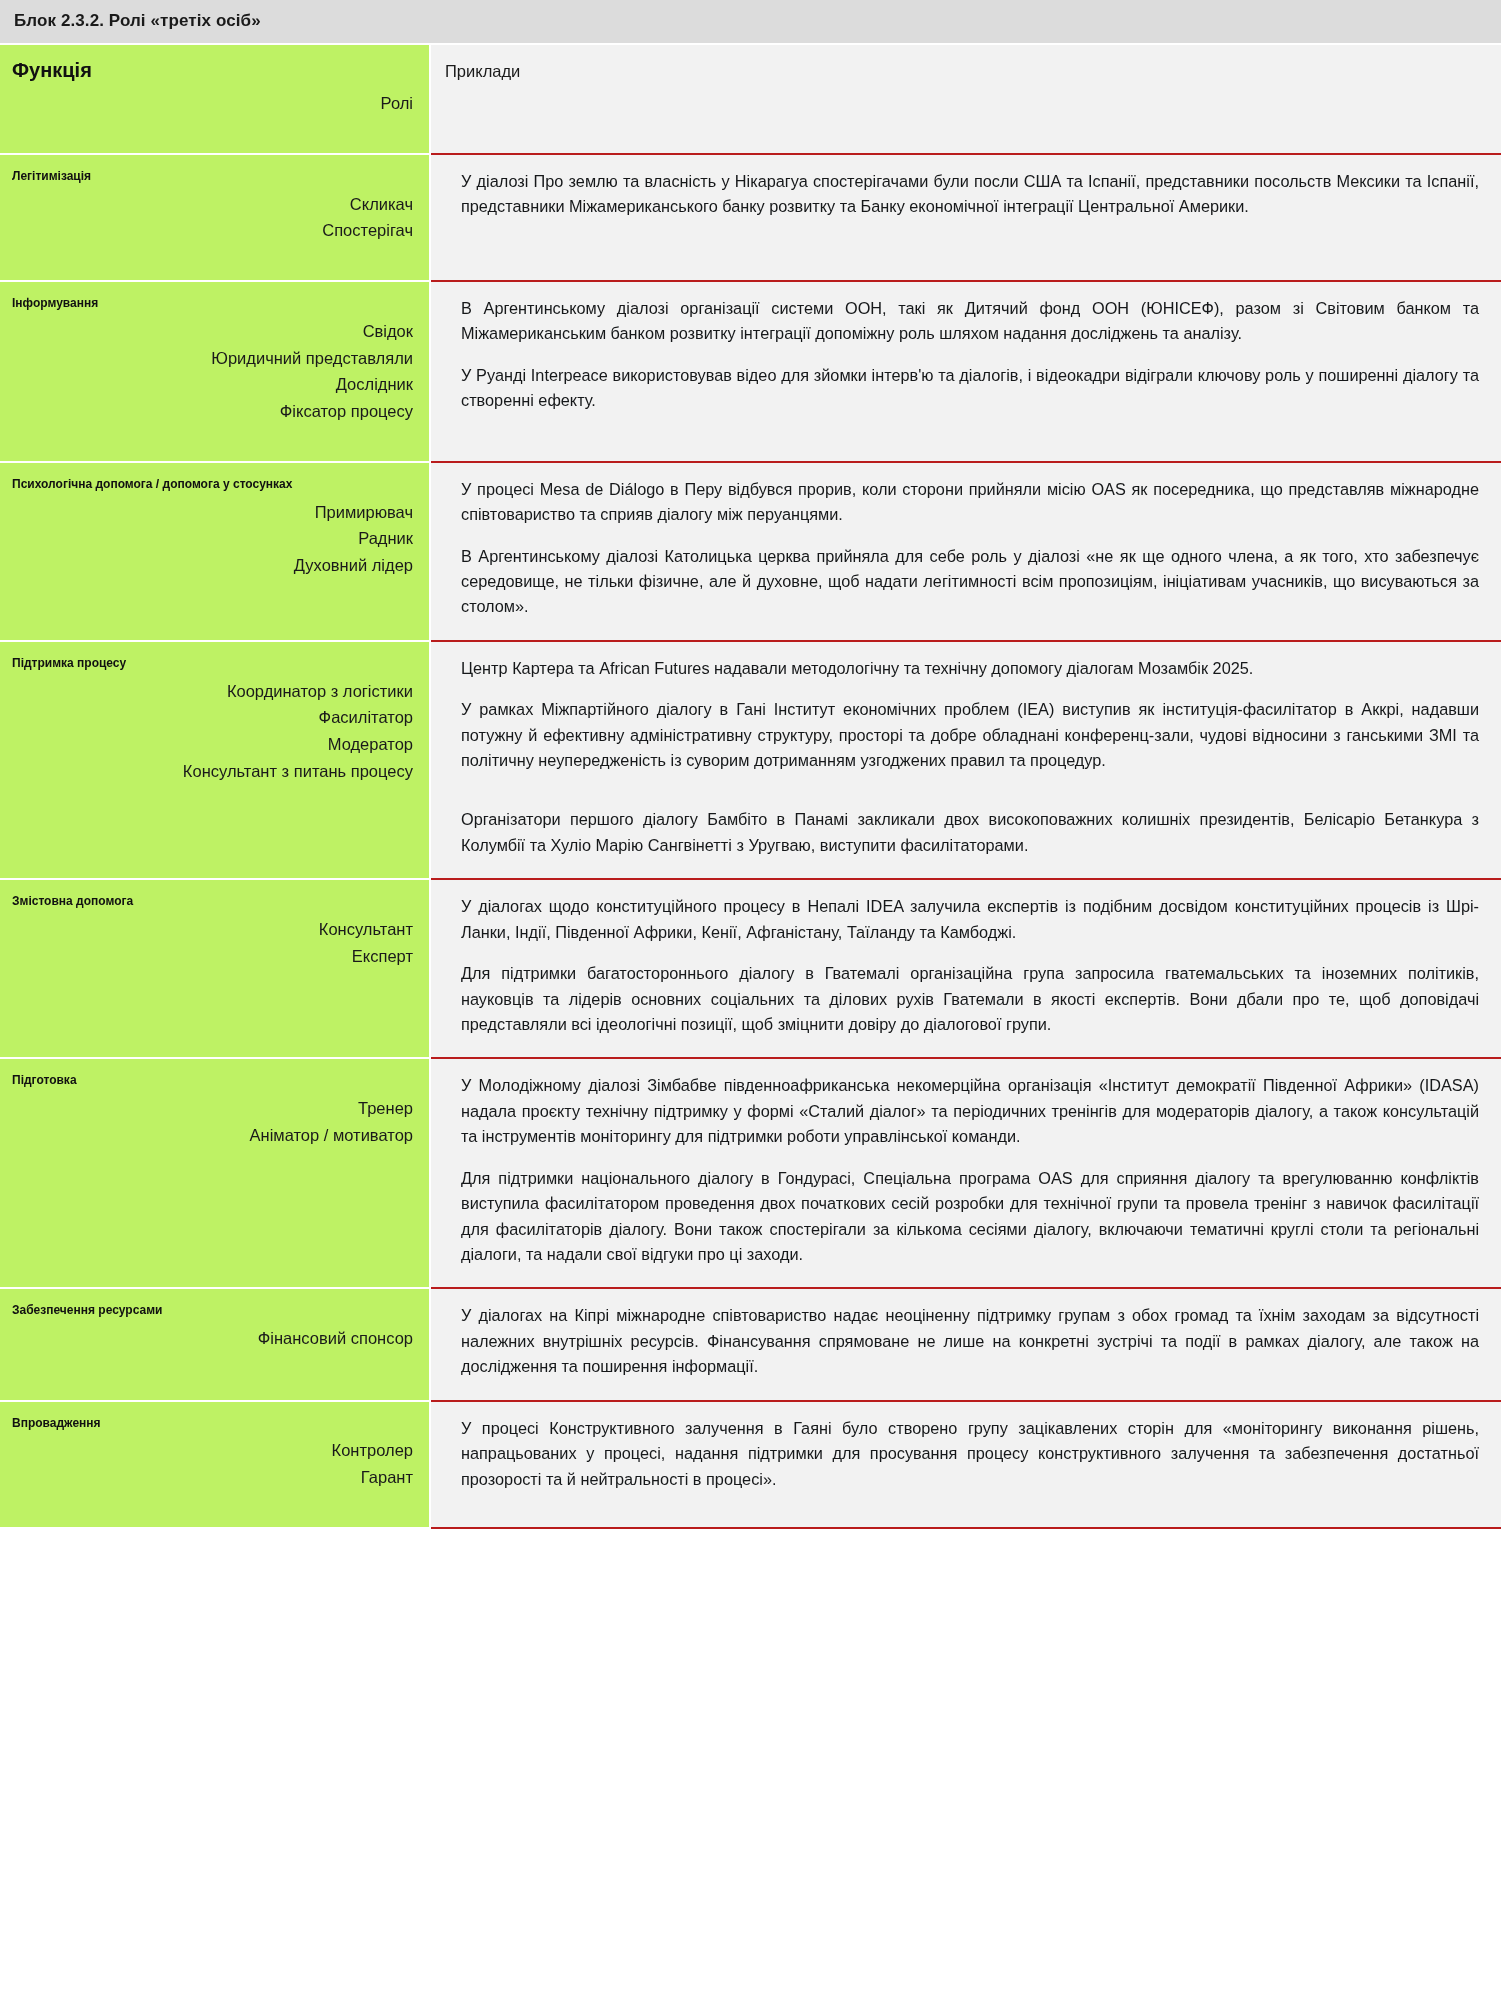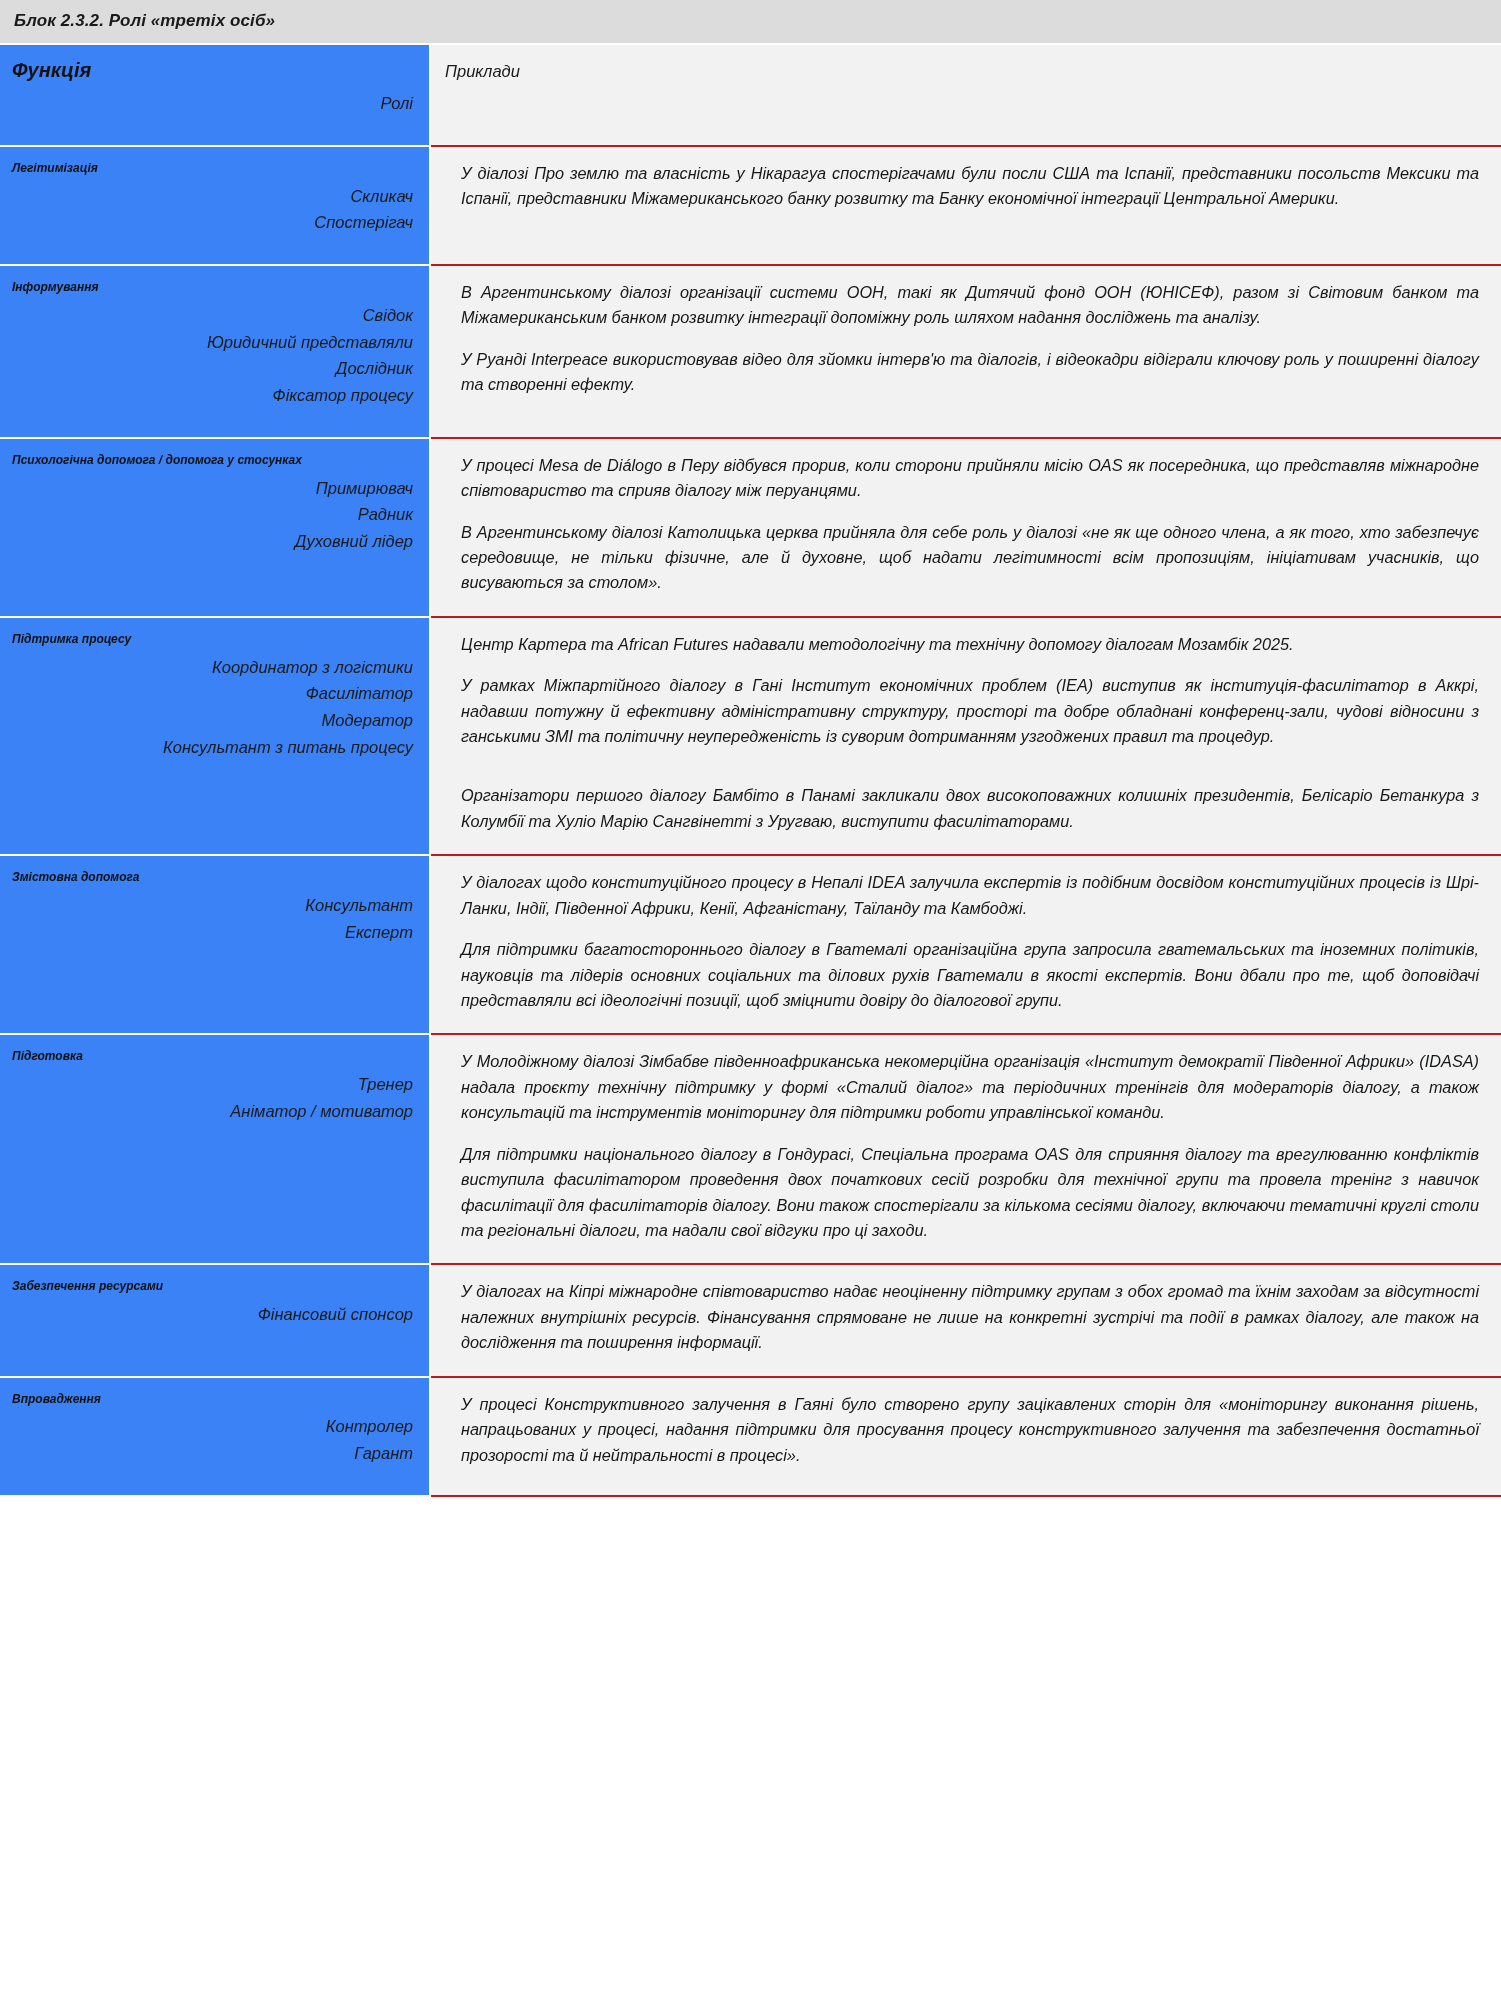--- a/index.html
+++ b/index.html
@@ -11,21 +11,20 @@
   }
   body {
     width: 1501px;
   }
   .doc {
     width: 1501px;
     padding: 0 0 0 0;
   }
   .table-wrap {
     width: 1501px;
-    font-style: italic;
   }
   table.roles {
     border-collapse: collapse;
     width: 1501px;
     table-layout: fixed;
   }
   table.roles col.c1 { width: 430px; }
   table.roles col.c2 { width: 1071px; }
 
   .title-row td {
@@ -34,23 +33,23 @@
     border-bottom: 2px solid #ffffff;
   }
   .title-text {
     font-size: 17px;
     font-weight: bold;
     color: #1a1a1a;
     letter-spacing: 0.1px;
   }
 
   td.fn {
-    background: #3b82f6;
+    background: #bef264;
     vertical-align: top;
-    padding: 14px 16px 28px 12px;
+    padding: 14px 16px 36px 12px;
     border-right: 2px solid #ffffff;
     border-bottom: 2px solid #ffffff;
   }
   td.ex {
     background: #f2f2f2;
     vertical-align: top;
     padding: 14px 22px 20px 14px;
     border-bottom: 2px solid #b91c1c;
   }
 

